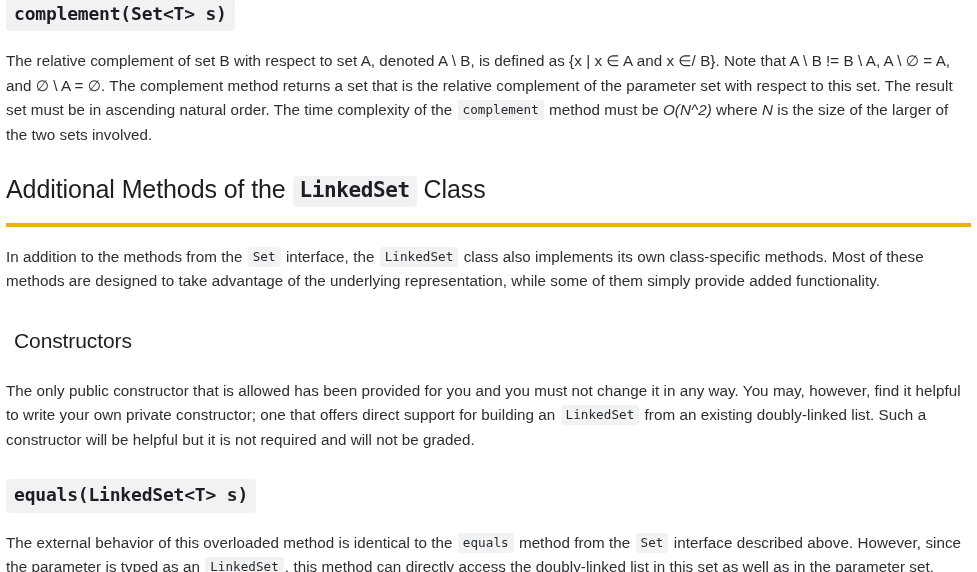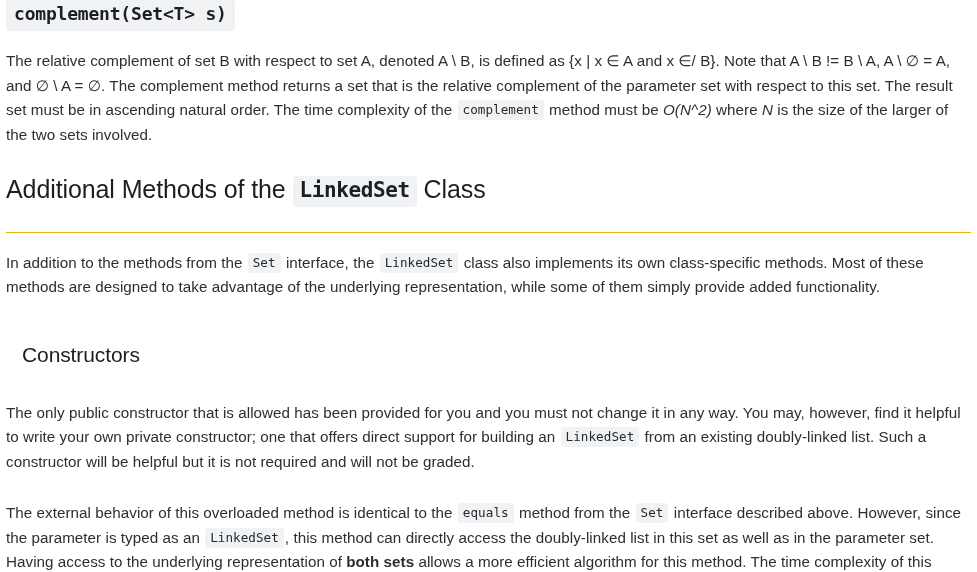--- a/index.html
+++ b/index.html
@@ -51,22 +51,22 @@
   .code-heading.first {
     margin-top: -2px;
   }
 
   
   .h2-heading {
     font-size: 25px;
     font-weight: 400;
     line-height: 1.3;
     margin: 0 0 0 0;
-    padding: 0 0 25px 0;
-    border-bottom: 1px solid #eab308;
+    padding: 0 0 16px 0;
+    border-bottom: 4px solid #eab308;
     color: #1b1f23;
     letter-spacing: -0.1px;
   }
   .h2-heading .chip-h2 {
     display: inline-block;
     background: #f1f2f3;
     border-radius: 4px;
     padding: 1px 7px 2px 7px;
     font-family: "DejaVu Sans Mono", "Liberation Mono", monospace;
     font-size: 21px;
@@ -75,21 +75,21 @@
     letter-spacing: -0.4px;
     vertical-align: 1px;
     white-space: pre;
   }
 
   
   .h3-heading {
     font-size: 21px;
     font-weight: 400;
     line-height: 1.3;
-    margin: 16px;
+    margin: 8px;
     padding: 0;
     color: #1b1f23;
     letter-spacing: -0.1px;
   }
 
   
   p.body {
     margin: 0;
     padding: 0;
     font-size: 15.2px;
@@ -147,16 +147,19 @@
   <div class="spacer-3"></div>
 
   <h3 class="h3-heading">Constructors</h3>
 
   <div class="spacer-4"></div>
 
   <p class="body">The only public constructor that is allowed has been provided for you and you must not change it in any way. You may, however, find it helpful to write your own private constructor; one that offers direct support for building an <code class="chip">LinkedSet</code> from an existing doubly-linked list. Such a constructor will be helpful but it is not required and will not be graded.</p>
 
   <div class="spacer-5"></div>
 
+  <h3 class="code-heading">
+    <span class="chip-lg">equals(LinkedSet&lt;T&gt; s)</span>
+  </h3>
 
   <p class="body">The external behavior of this overloaded method is identical to the <code class="chip">equals</code> method from the <code class="chip">Set</code> interface described above. However, since the parameter is typed as an <code class="chip">LinkedSet</code>, this method can directly access the doubly-linked list in this set as well as in the parameter set. Having access to the underlying representation of <strong class="bd">both sets</strong> allows a more efficient algorithm for this method. The time complexity of this  method must be  where N is the size of this set.</p>
 
 </div>
 
 </body></html>

